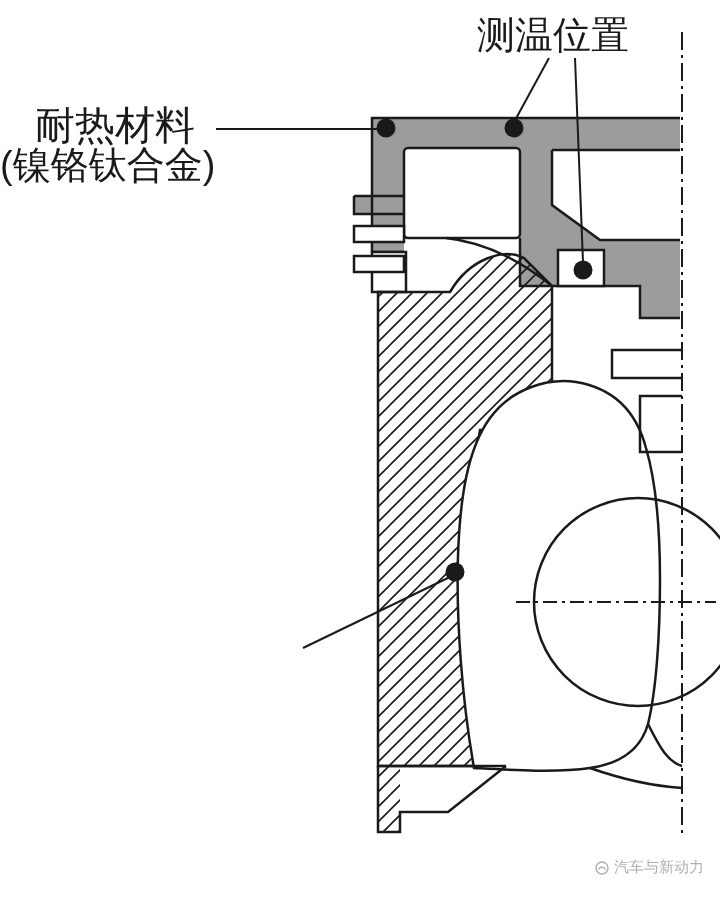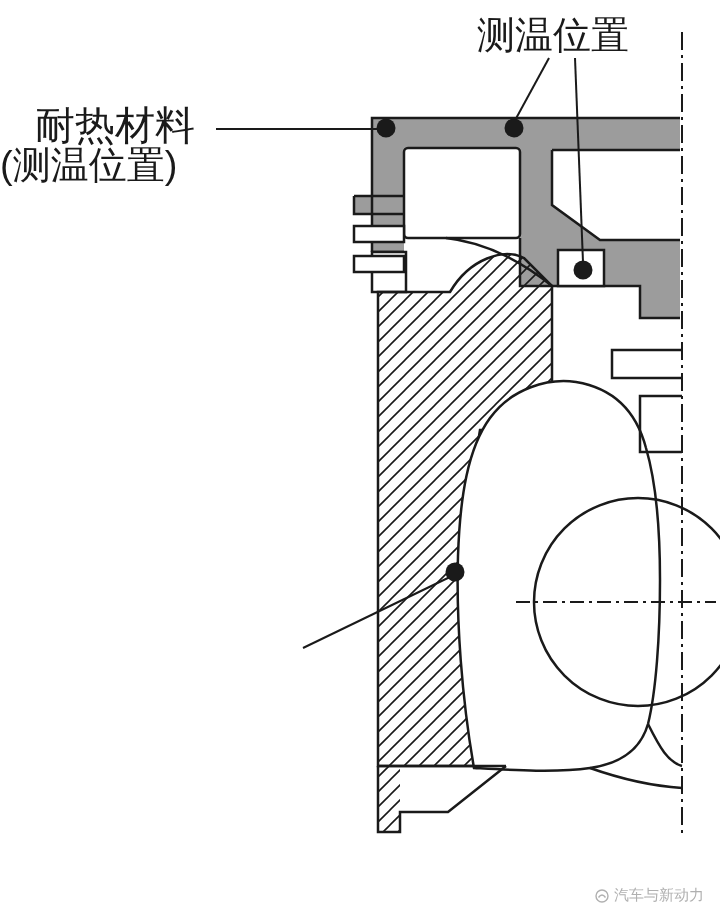--- a/index.html
+++ b/index.html
@@ -33,21 +33,20 @@
   #label-temp{left:477px;top:16px;font-size:38px;}
   #label-heat-1{left:35px;top:104px;font-size:40px;}
   #label-heat-2{left:0px;top:146px;font-size:38px;}
   #label-aluminum{left:178px;top:624px;font-size:40px;letter-spacing:3px;}
   #watermark{
     position:absolute;
     right:16px;top:858px;
     display:flex;align-items:center;gap:4px;
     color:var(--watermark);
     font-size:15px;
-    margin-top:28px;
   }
 </style>
 </head>
 <body>
 
 <div id="stage">
 
   <svg id="drawing" width="720" height="909" viewBox="0 0 720 909" xmlns="http://www.w3.org/2000/svg">
 
     <defs>
@@ -124,21 +123,21 @@
       <circle class="dot" cx="514" cy="128" r="9.5"></circle>
       <circle class="dot" cx="583" cy="270" r="9.5"></circle>
       <circle class="dot" cx="455" cy="572" r="9.5"></circle>
     </g>
   </svg>
 
   <div class="lbl" id="label-heat-1">耐热材料</div>
 
   <div class="lbl" id="label-temp">测温位置</div>
 
-  <div class="lbl" id="label-heat-2">(测温位置)</div>
+  <div class="lbl" id="label-heat-2">(镍铬钛合金)</div>
 
 
   <div id="watermark">
     <svg width="16" height="16" viewBox="0 0 16 16">
       <circle cx="8" cy="8" r="6" fill="none" stroke="#b0b0b0" stroke-width="1.4"></circle>
       <path d="M4.5,9.5 Q8,4.5 11.5,9.5" fill="none" stroke="#b0b0b0" stroke-width="1.4"></path>
     </svg>
     <span>汽车与新动力</span>
   </div>
 

